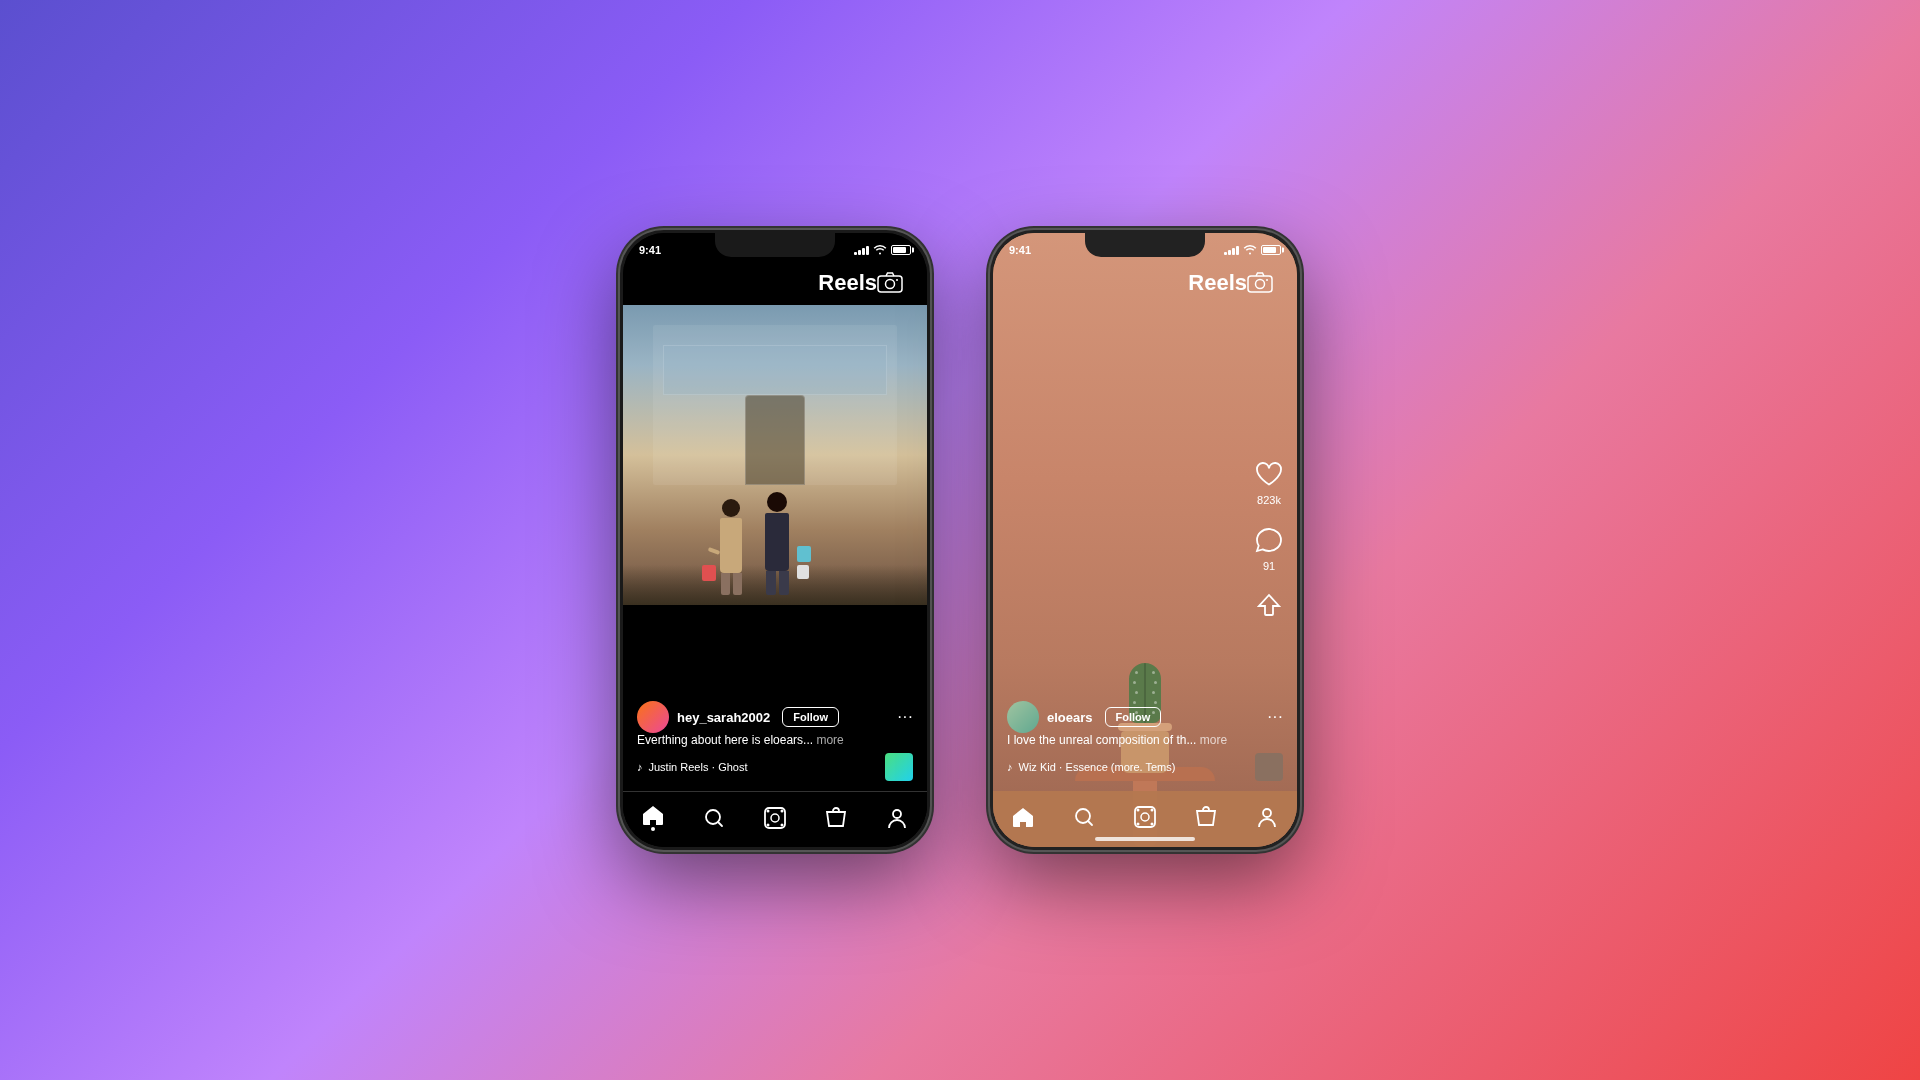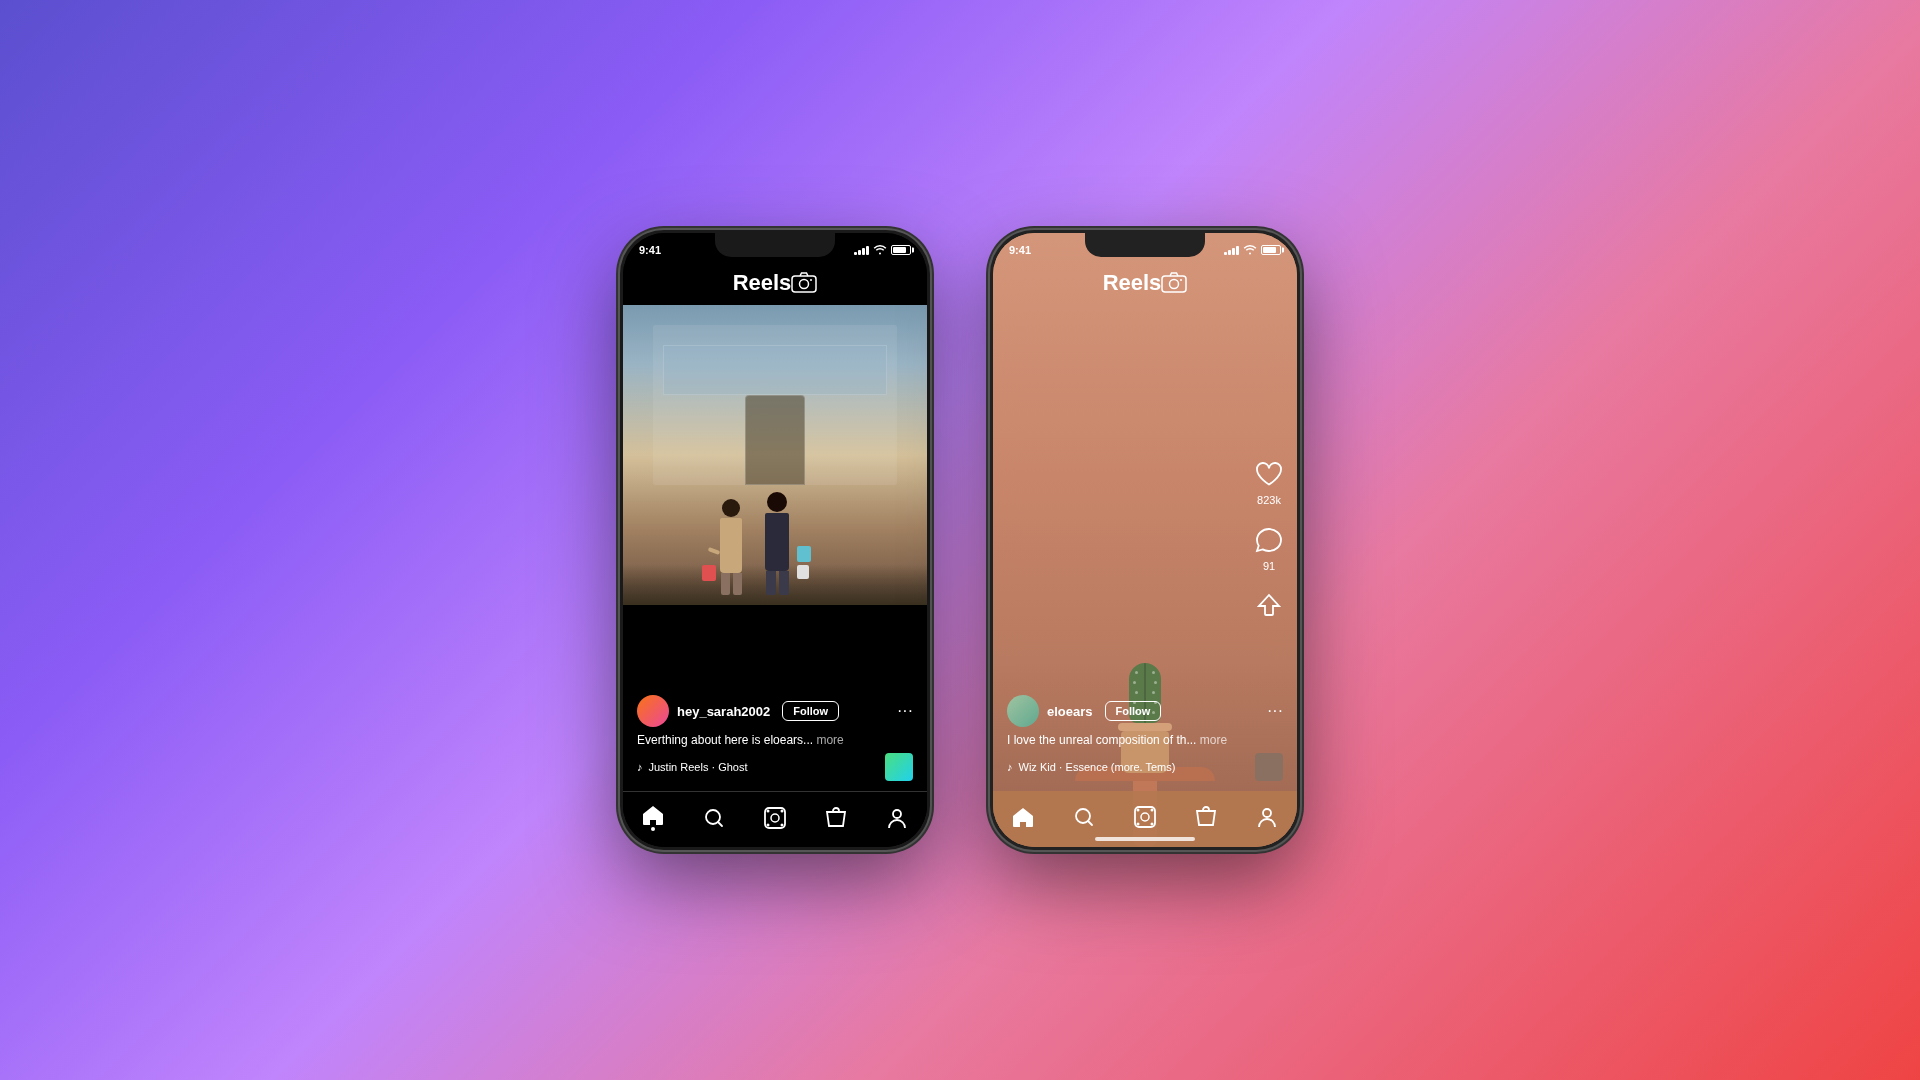--- a/index.html
+++ b/index.html
@@ -137,22 +137,22 @@
 
     
     .app-header {
       position: absolute;
       top: 28px;
       left: 0;
       right: 0;
       height: 44px;
       display: flex;
       align-items: center;
-      justify-content: center;
-      padding: 0 16px;
+      justify-content: flex-end;
+      padding: 0 24px;
       z-index: 10;
     }
 
     .header-title {
       font-size: 22px;
       font-weight: 700;
       color: white;
     }
 
     
@@ -205,21 +205,20 @@
       left: 0;
       right: 0;
       padding: 10px 14px;
       background: #000;
     }
 
     .user-row {
       display: flex;
       align-items: center;
       gap: 8px;
-      margin-bottom: 6px;
     }
 
     .avatar {
       width: 32px;
       height: 32px;
       border-radius: 50%;
       background: linear-gradient(135deg, #f97316, #ec4899);
       flex-shrink: 0;
     }
 

